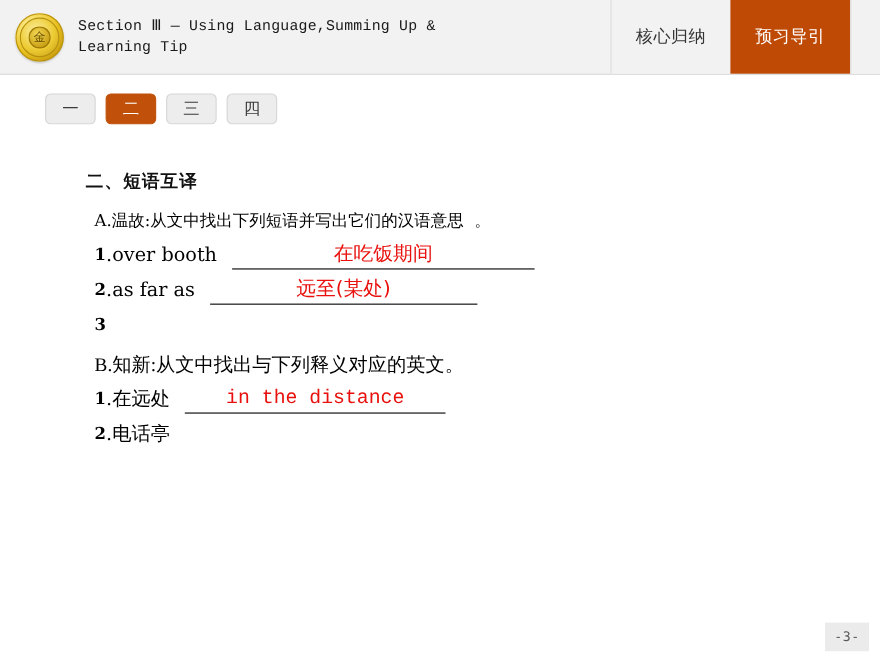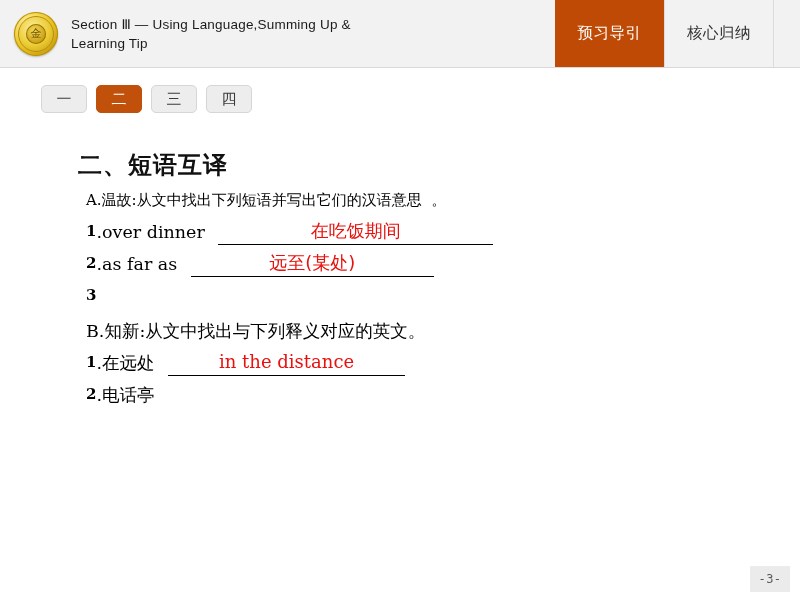--- a/index.html
+++ b/index.html
@@ -68,21 +68,21 @@
     left: 0; top: 0; width: 100%; height: 100%;
     display: flex; align-items: center; justify-content: center;
     font-family: "DejaVu Sans", sans-serif;
     font-size: 11px;
     color: #6e5103;
     line-height: 1;
   }
 
   .header-title {
     margin-left: 13px;
-    font-family: Liberation Sans, sans-serif;
+    font-family: Liberation Mono, monospace;
     font-size: 13.5px;
     line-height: 19px;
     color: #1a1a1a;
     letter-spacing: .2px;
     white-space: pre-line;
   }
 
   .header-tabs {
     flex: 0 0 auto;
     display: flex;
@@ -144,39 +144,40 @@
   .content {
     position: absolute;
     left: 0;
     top: 150px;
     width: 800px;
     font-family: "DejaVu Serif", "Liberation Serif", serif;
     color: #000000;
   }
   .section-title {
     margin-left: 78px;
-    font-size: 24px;
+    font-size: 16px;
     font-weight: bold;
     letter-spacing: 1px;
     line-height: 30px;
     font-family: "DejaVu Sans", sans-serif;
     color: #111;
   }
   .prompt {
     margin-left: 86px;
     margin-top: 7px;
     font-size: 15px;
     line-height: 26px;
     white-space: pre;
   }
   .prompt-b {
     margin-left: 86px;
     margin-top: 9px;
     font-size: 17.5px;
     line-height: 26px;
+    font-family: Liberation Serif, serif;
   }
 
   .qrow {
     margin-left: 86px;
     margin-top: 5px;
     display: flex;
     align-items: flex-end;
     font-size: 17.5px;
     line-height: 26px;
     height: 27px;
@@ -207,21 +208,21 @@
     text-align: right;
   }
   .answer-text.cn {
     font-family: "DejaVu Sans", sans-serif;
   }
 
   
   .blank-w1 { width: 275px; }
   .blank-w2 { width: 243px; }
   .blank-w3 { width: 247px; }
-  .blank-w4 { width: 237px; }
+  .blank-w4 { width: 237px; font-family: Liberation Mono, monospace; }
   .blank-w5 { width: 233px; }
 
   
   .page-number {
     position: absolute;
     right: 10px;
     bottom: 8px;
     width: 40px;
     height: 26px;
     background: #ebebeb;
@@ -241,42 +242,42 @@
   <div class="header-left">
     <div class="logo">
       <div class="logo-inner"></div>
       <div class="logo-glyph">金</div>
     </div>
     <div class="header-title">Section Ⅲ — Using Language,Summing Up &amp;
 Learning Tip</div>
   </div>
 
   <div class="header-tabs">
+    <div class="htab">核心归纳</div>
     <div class="htab active">预习导引</div>
-    <div class="htab">核心归纳</div>
   </div>
   <div class="header-endcap"></div>
 </div>
 
 <div class="subtabs">
   <div class="subtab">一</div>
   <div class="subtab active">二</div>
   <div class="subtab">三</div>
   <div class="subtab">四</div>
 </div>
 
 <div class="content">
 
   <div class="section-title">二、短语互译</div>
 
   <div class="prompt">A.温故:从文中找出下列短语并写出它们的汉语意思  。</div>
 
   <div class="qrow">
     <span class="qnum">1</span>
-    <span class="qlabel">.over dinner </span>
+    <span class="qlabel">.over booth </span>
     <span class="answer-blank blank-w1">
       <span class="answer-text cn">在吃饭期间</span>
     </span>
   </div>
 
   <div class="qrow">
     <span class="qnum">2</span>
     <span class="qlabel">.as far as </span>
     <span class="answer-blank blank-w2">
       <span class="answer-text cn">远至(某处)</span>

